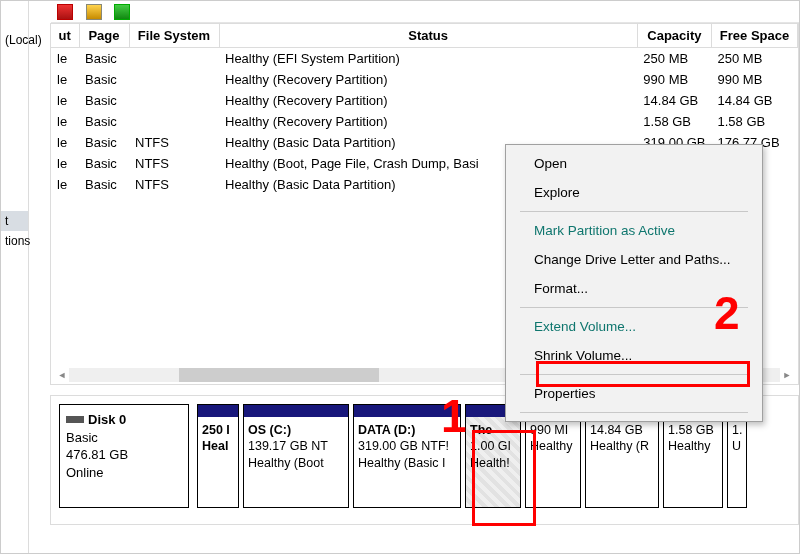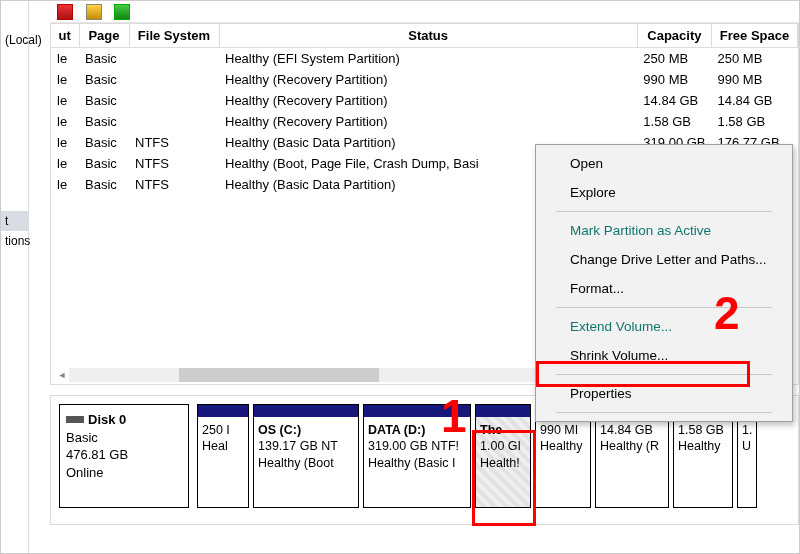--- a/index.html
+++ b/index.html
@@ -32,21 +32,21 @@
   .disk-label .hdd { display:inline-block; width:18px; height:7px; background:#555; margin-right:4px; vertical-align:1px; }
   .partitions { display:flex; flex:1; gap:4px; overflow:hidden; }
   .part { border:1px solid #000; padding:3px 4px 0 4px; position:relative; font-size:12.5px; line-height:1.3; overflow:hidden; }
   .part .bar { position:absolute; left:0; right:0; top:0; height:12px; background:#18177b; }
   .part .name { font-weight:700; margin-top:14px; white-space:nowrap; }
   .part .sz { white-space:nowrap; }
   .part .st { white-space:nowrap; }
   .part.selected .bar { background:#18177b; }
   .part.selected { background:repeating-linear-gradient(45deg,#efefef 0 4px,#e2e2e2 4px 8px); }
   
-  .ctx { position:absolute; left:534px; top:143px; width:258px; background:#f2f2f2; border:1px solid #a0a0a0; box-shadow:2px 3px 6px rgba(0,0,0,.25); padding:4px 18px; font-size:13.5px; }
+  .ctx { position:absolute; left:504px; top:143px; width:258px; background:#f2f2f2; border:1px solid #a0a0a0; box-shadow:2px 3px 6px rgba(0,0,0,.25); padding:4px 12px; font-size:13.5px; }
   .ctx .mi { padding:7px 16px; white-space:nowrap; }
   .ctx .mi.disabled { color:#0f766e; }
   .ctx .mi.hl { background:#8fbde8; }
   .ctx hr { border:none; border-top:1px solid #c8c8c8; margin:4px 2px; }
   
   .anno-box { position:absolute; border:3px solid #ff0000; pointer-events:none; }
   .anno-label { position:absolute; font:700 46px/1 "Segoe UI", sans-serif; color:#ff0000; pointer-events:none; }
 </style>
 </head>
 <body>
@@ -147,21 +147,21 @@
 
   <div class="diskmap">
     <div class="diskmap-row">
       <div class="disk-label">
         <div><span class="hdd"></span><span class="dk">Disk 0</span></div>
         <div>Basic</div>
         <div>476.81 GB</div>
         <div>Online</div>
       </div>
       <div class="partitions" id="part-row">
-          <div class="part" style="width: 52px;">
+          <div class="part" style="width: 42px; font-weight: bold;">
             <div class="bar"></div>
             <div class="name"></div>
             <div class="sz">250 I</div>
             <div class="st">Heal</div>
           </div>
           <div class="part" style="width: 106px;">
             <div class="bar"></div>
             <div class="name">OS  (C:)</div>
             <div class="sz">139.17 GB NT</div>
             <div class="st">Healthy (Boot</div>

